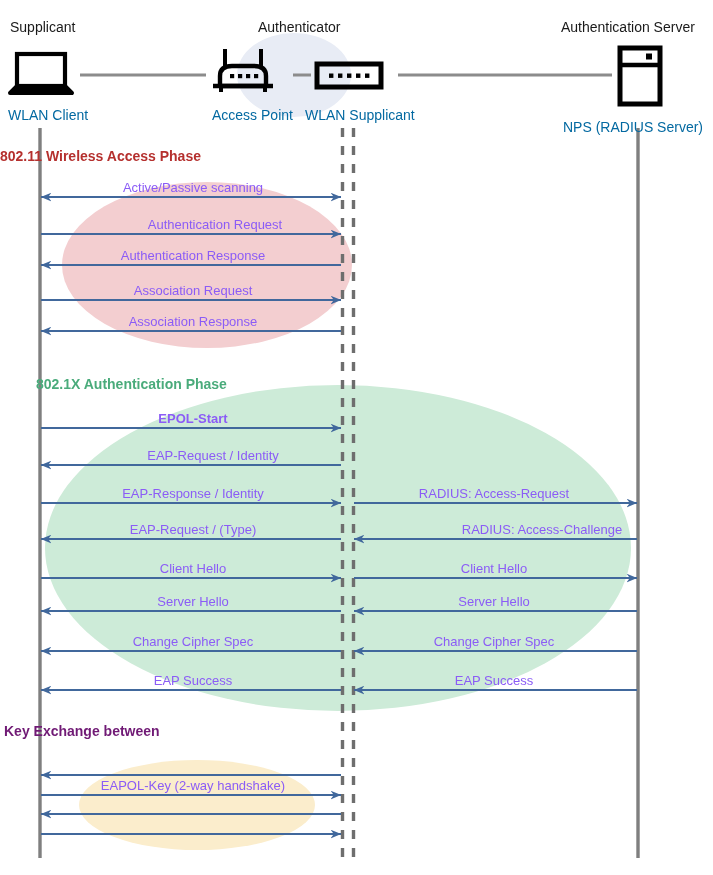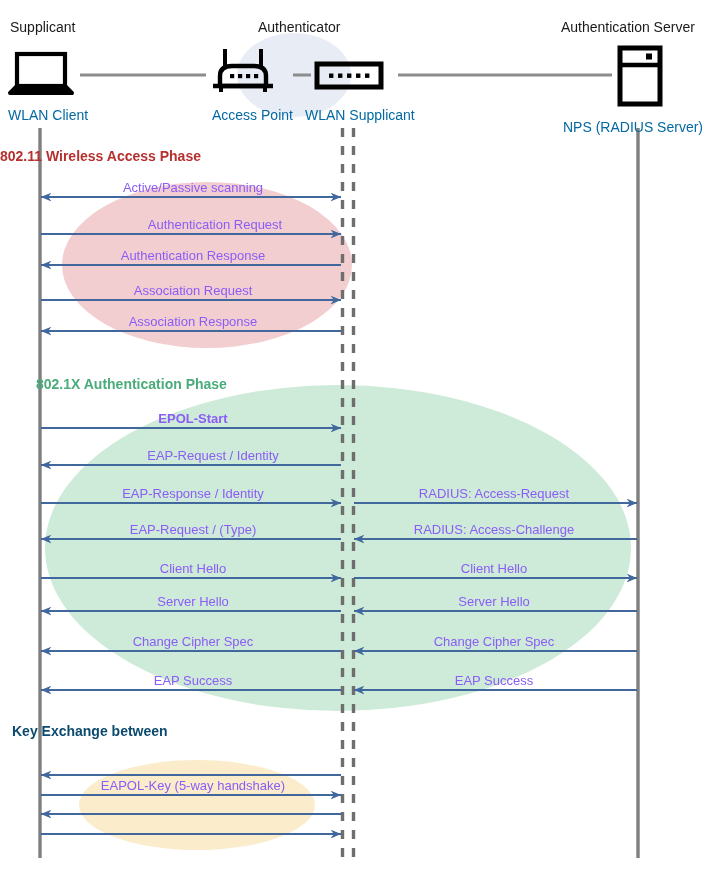--- a/index.html
+++ b/index.html
@@ -152,40 +152,40 @@
 
   <div class="lbl hdr-dev" style="left:305px;top:108px;">WLAN Supplicant</div>
 
   <div class="lbl hdr-role" style="left:561px;top:20px;">Authentication Server</div>
   <div class="lbl hdr-dev" style="left:563px;top:108px;margin-top:12px;">NPS (RADIUS Server)</div>
 
   <div class="phase" style="left:0;top:148px;width:380px;color:#b5302e;">802.11 Wireless Access Phase</div>
 
   <div class="phase" style="left:0;top:376px;width:400px;color:#4aab7b;padding-left:36px;">802.1X Authentication Phase</div>
 
-  <div class="phase" style="left:12px;top:723px;width:394px;color:#0c4a6e;">
+  <div class="phase" style="left:4px;top:723px;width:394px;color:#701a75;">
     <span>Key Exchange between</span><br>
   </div>
 
   <div id="msg-label-layer">
       <div class="msg" style="left: 43px; width: 300px; top: 181px;">Active/Passive scanning</div>
       <div class="msg" style="left: 43px; width: 300px; top: 218px; padding-left: 22px;">Authentication Request</div>
       <div class="msg" style="left: 43px; width: 300px; top: 249px;">Authentication Response</div>
       <div class="msg" style="left: 43px; width: 300px; top: 284px;">Association Request</div>
       <div class="msg" style="left: 43px; width: 300px; top: 315px;">Association Response</div>
       <div class="msg" style="left: 43px; width: 300px; top: 412px; font-weight: bold;">EPOL-Start</div>
       <div class="msg" style="left: 43px; width: 300px; top: 449px; margin-left: 20px;">EAP-Request / Identity</div>
       <div class="msg" style="left: 43px; width: 300px; top: 487px;">EAP-Response / Identity</div>
       <div class="msg" style="left: 43px; width: 300px; top: 523px;">EAP-Request / (Type)</div>
       <div class="msg" style="left: 43px; width: 300px; top: 562px;">Client Hello</div>
       <div class="msg" style="left: 43px; width: 300px; top: 595px;">Server Hello</div>
       <div class="msg" style="left: 43px; width: 300px; top: 635px;">Change Cipher Spec</div>
       <div class="msg" style="left: 43px; width: 300px; top: 674px;">EAP Success</div>
       <div class="msg" style="left: 344px; width: 300px; top: 487px;">RADIUS: Access-Request</div>
-      <div class="msg" style="left: 344px; width: 300px; top: 523px;">RADIUS: Access-Challenge</div>
+      <div class="msg" style="left: 344px; width: 300px; top: 523px; padding-left: 48px;">RADIUS: Access-Challenge</div>
       <div class="msg" style="left: 344px; width: 300px; top: 562px;">Client Hello</div>
       <div class="msg" style="left: 344px; width: 300px; top: 595px;">Server Hello</div>
       <div class="msg" style="left: 344px; width: 300px; top: 635px;">Change Cipher Spec</div>
       <div class="msg" style="left: 344px; width: 300px; top: 674px;">EAP Success</div>
-      <div class="msg" style="left: 43px; width: 300px; top: 779px;">EAPOL-Key (5-way handshake)</div>
+      <div class="msg" style="left: 43px; width: 300px; top: 779px;">EAPOL-Key (2-way handshake)</div>
     </div>
 
 </div>
 
 </body></html>

